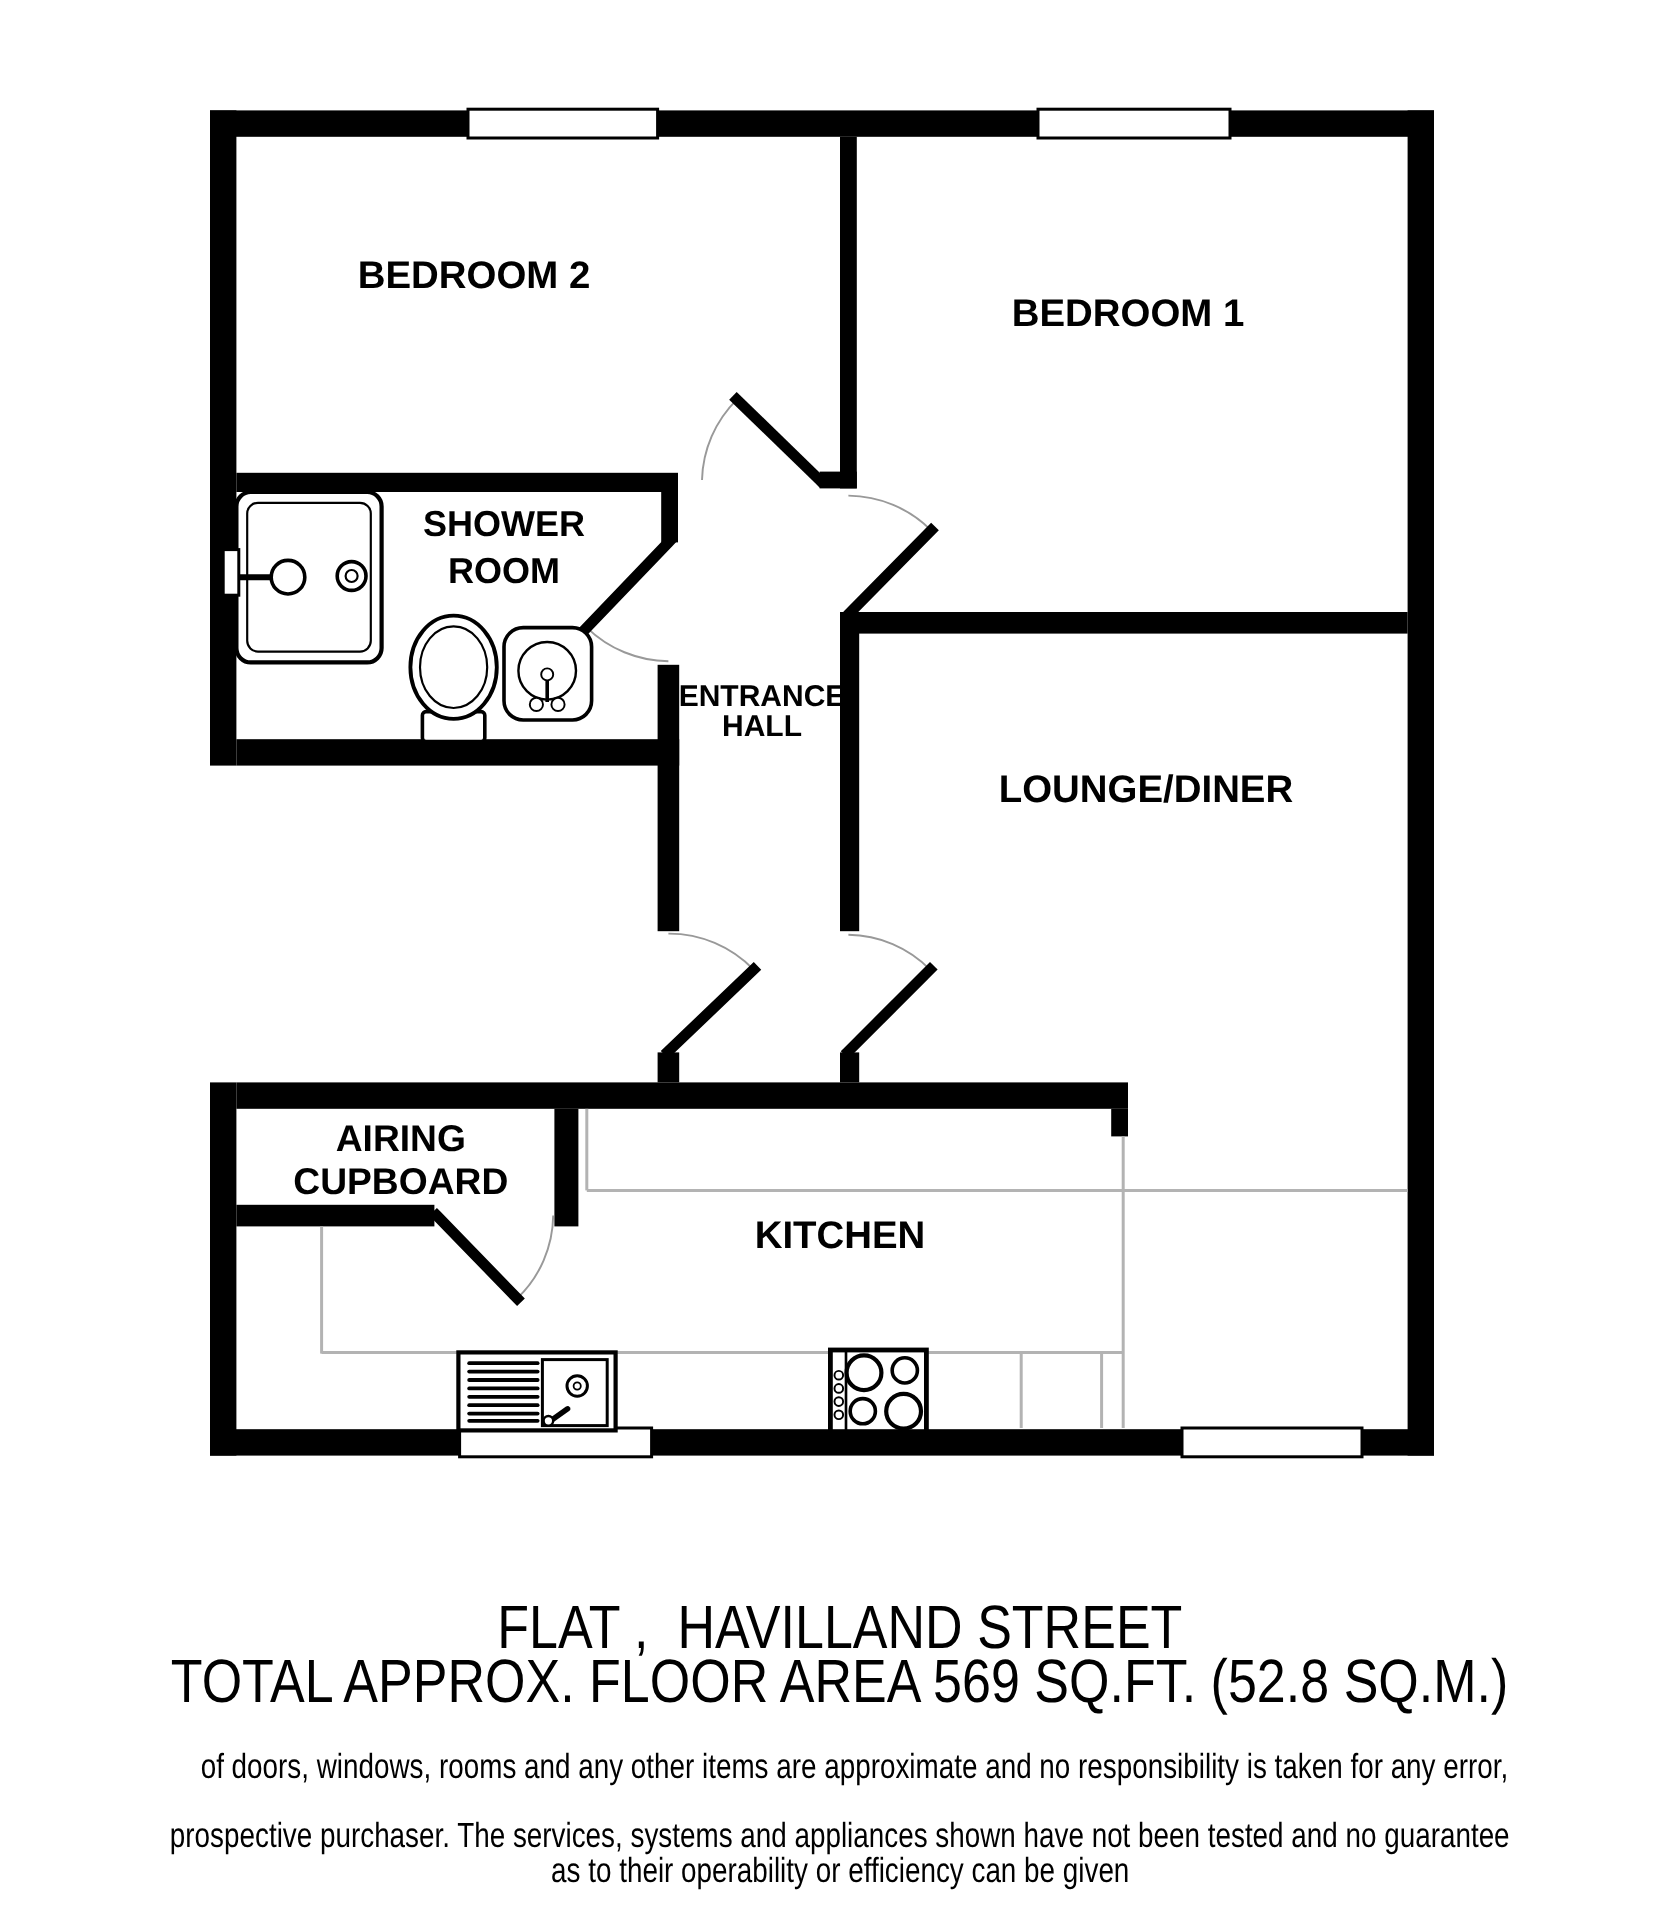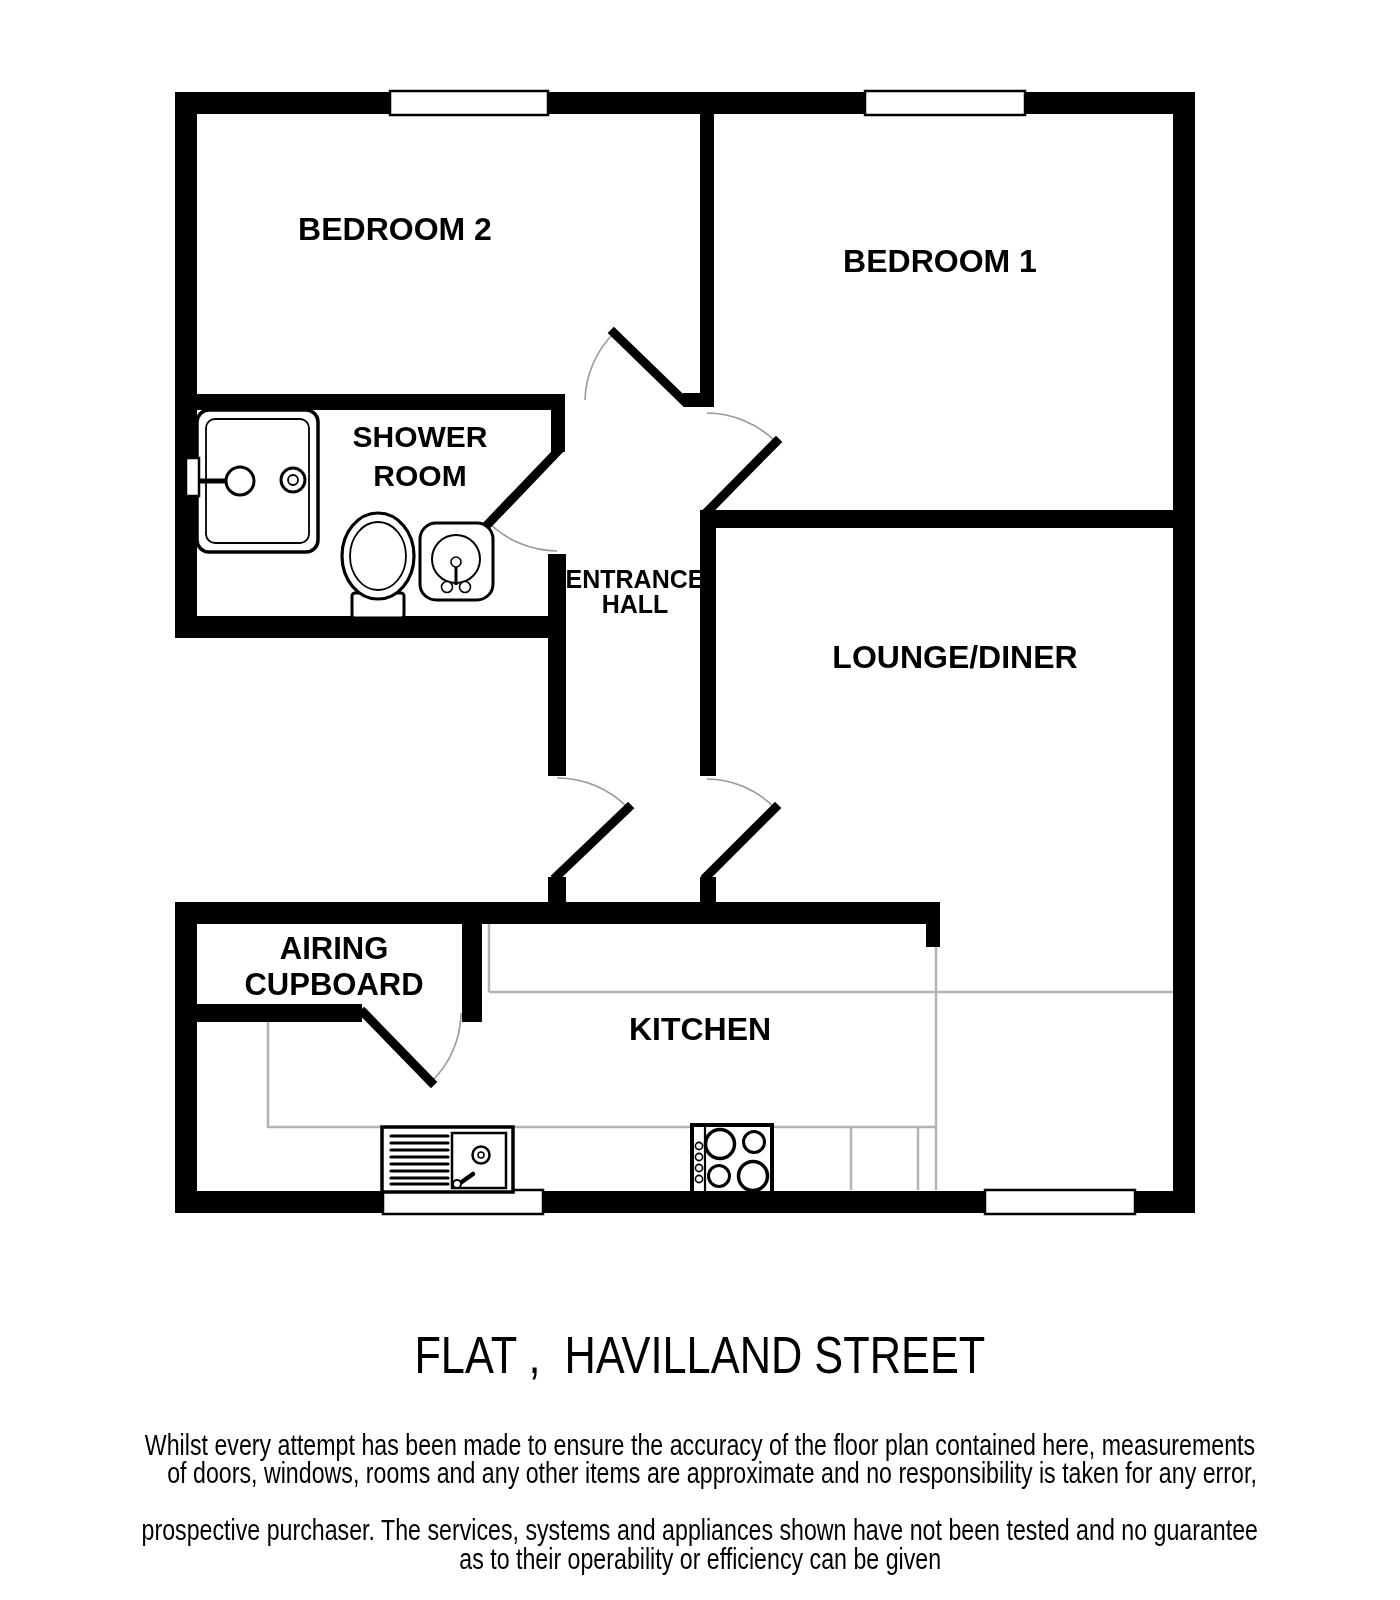--- a/index.html
+++ b/index.html
@@ -209,24 +209,24 @@
     <text class="room-label" x="334" y="959" font-size="31" text-anchor="middle">AIRING</text>
     <text class="room-label" x="334" y="995" font-size="31" text-anchor="middle">CUPBOARD</text>
     <text class="room-label" x="700" y="1040" font-size="32" text-anchor="middle">KITCHEN</text>
   </g>
 </svg>
 
 <div class="footer">
   <div class="cap-line title-line" style="top:1334px;">
     <span class="cond">FLAT ,  HAVILLAND STREET</span>
   </div>
-
-  <div class="cap-line small-line" style="top:1431px;">
-    <span class="cond-sm">Whilst every attempt has been made to ensure the accuracy of the floor plan contained here, measurements</span>
-  </div>
+  <div class="cap-line title-line" style="top:1379px;">
+    <span class="cond">TOTAL APPROX. FLOOR AREA 569 SQ.FT. (52.8 SQ.M.)</span>
+  </div>
+
   <div class="cap-line small-line" style="top:1459px;padding-left:12px;">
     <span class="cond-sm">of doors, windows, rooms and any other items are approximate and no responsibility is taken for any error,</span>
   </div>
   <div class="cap-line small-line" style="top:1545px;">
     <span class="cond-sm">as to their operability or efficiency can be given</span>
   </div>
   <div class="cap-line small-line" style="top:1516px;">
     <span class="cond-sm">prospective purchaser. The services, systems and appliances shown have not been tested and no guarantee</span>
   </div>
 </div>

